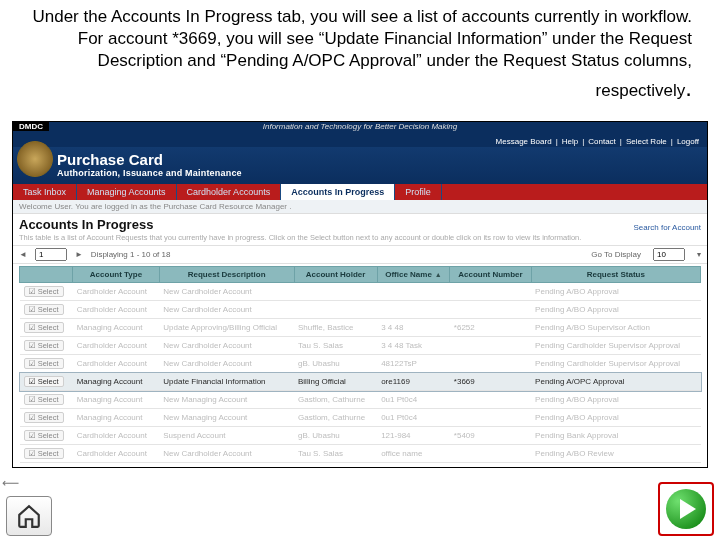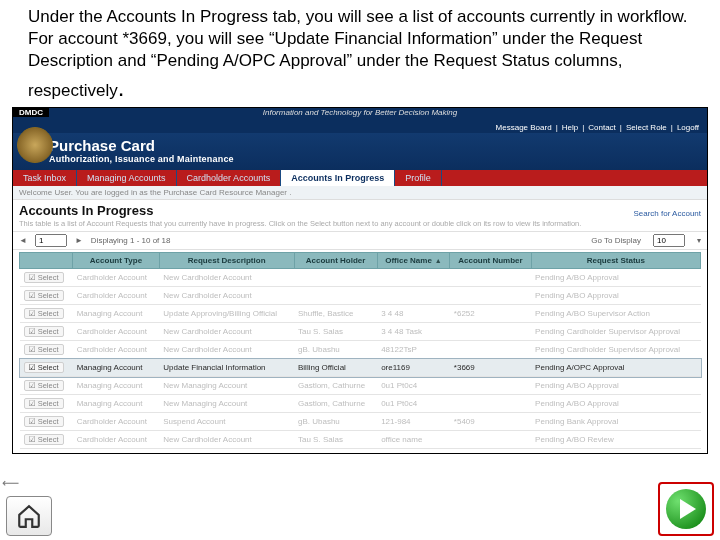--- a/index.html
+++ b/index.html
@@ -1,27 +1,27 @@
 <!DOCTYPE html>
 <html><head>
 <meta charset="utf-8">
 <style>
   html,body{margin:0;padding:0;font-family:Arial,Helvetica,sans-serif;background:#fff;color:#000}
   .slide{width:720px;height:540px;position:relative;overflow:hidden}
-  .caption{padding:6px 28px 4px 28px;font-size:17px;line-height:1.3;text-align:left}
+  .caption{padding:6px 28px 18px 28px;font-size:17px;line-height:1.3;text-align:right}
   .caption .bigperiod{font-size:24px}
   .app{margin:0 12px;border:1px solid #000;background:#fff;font-size:9px;color:#222}
   .dmdc-bar{background:#0b2e5e;color:#ddd;height:14px;font-size:8px;padding:0 4px;position:relative}
   .dmdc-bar .tag{position:absolute;left:0;top:0;background:#000000;padding:0 6px;color:#fff;font-weight:bold}
   .dmdc-bar .c{position:absolute;left:50%;transform:translateX(-50%);font-style:italic}
   .util{background:#0b2e5e;color:#fff;text-align:right;font-size:8px;padding:1px 6px}
   .util span{margin:0 2px}
   .banner{background:linear-gradient(#123a6f,#0b2e5e);color:#fff;padding:4px 4px 6px 4px;position:relative}
   .seal{width:34px;height:34px;border-radius:50%;background:radial-gradient(#c9a75b,#6b4b12);position:absolute;left:4px;top:-6px;border:1px solid #8a6a20}
-  .banner-text{margin-left:32px}
+  .banner-text{margin-left:40px}
   .banner-text h1{margin:0;font-size:15px;font-weight:bold}
   .banner-text .sub{font-size:9px;font-weight:bold;letter-spacing:.2px}
   .tabs{background:#b91c1c;display:flex;font-size:9px}
   .tabs .tab{padding:3px 10px;color:#cfe0f2;border-right:1px solid #1a4a82;cursor:pointer}
   .tabs .tab.active{background:#fff;color:#0b2e5e;font-weight:bold}
   .welcome{background:#eef2f5;color:#888;font-size:8px;padding:2px 6px;border-bottom:1px solid #ddd}
   .page-head{display:flex;justify-content:space-between;align-items:flex-end;padding:3px 6px 0 6px}
   .page-head h2{margin:0;font-size:13px;color:#111}
   .page-head .search{color:#2a5aa0;font-size:8px;cursor:pointer}
   .instr{font-size:7.5px;color:#aaa;padding:1px 6px 3px 6px;filter:blur(.4px)}

